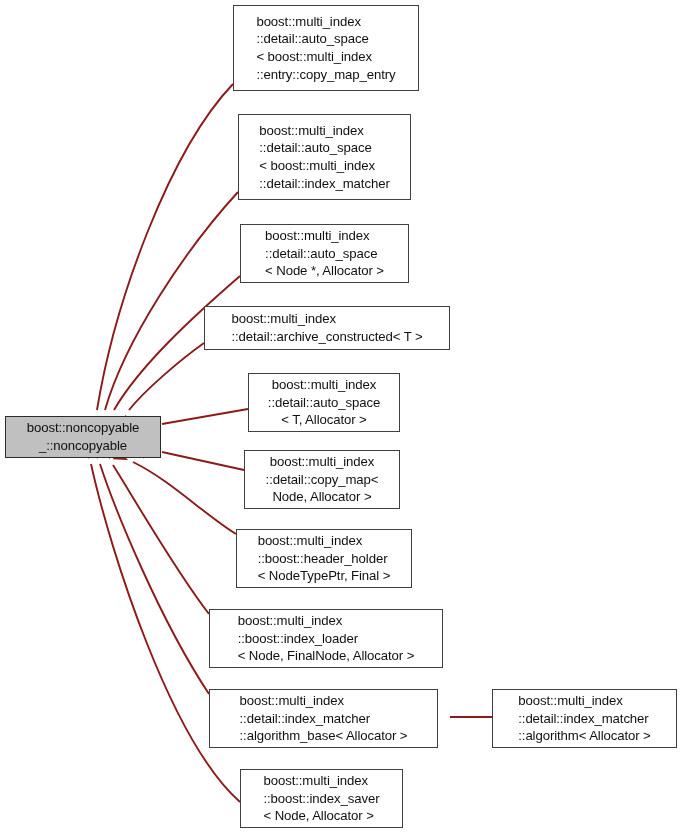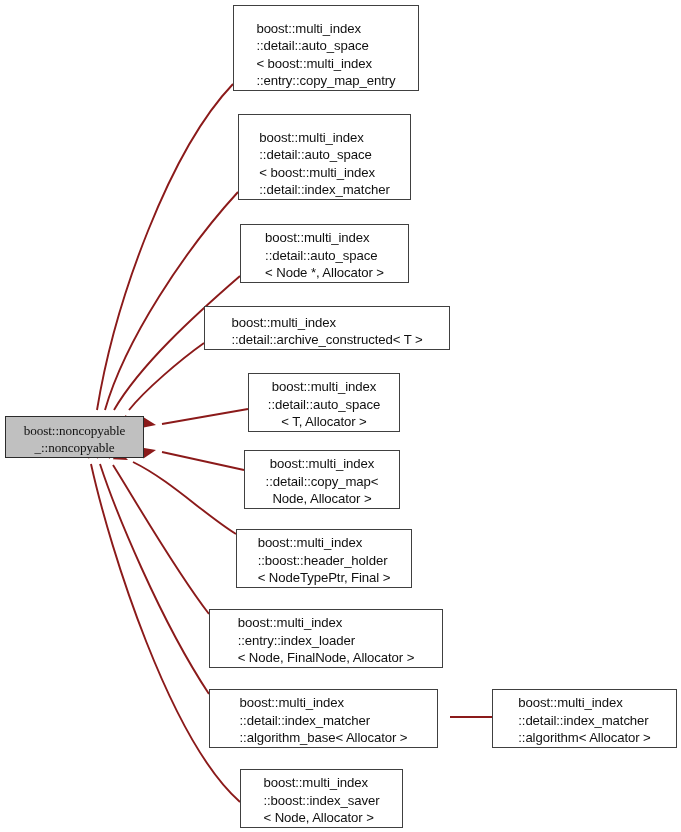--- a/index.html
+++ b/index.html
@@ -28,21 +28,21 @@
     box-sizing: border-box;
     border: 1px solid #404040;
     background: #ffffff;
     color: #101010;
     font-size: 13.2px;
     line-height: 17.6px;
     text-align: center;
     display: flex;
     flex-direction: column;
     align-items: center;
-    justify-content: flex-end;
+    justify-content: center;
     white-space: pre;
     letter-spacing: -0.1px;
     z-index: 2;
   }
   .node.base {
     background: #c0c0c0;
     border-color: #2b2b2b;
   }
   .node .nline {
     display: block;
@@ -72,27 +72,27 @@
       <path d="M 0,0 L 14,-5.6 L 14,5.6 Z" fill="#8b1a1a" transform="translate(110,459) rotate(238)"></path>
       <path d="M 209,694 C 160,620 115,510 100,464" fill="none" stroke="#8b1a1a" stroke-width="1.9"></path>
       <path d="M 0,0 L 14,-5.6 L 14,5.6 Z" fill="#8b1a1a" transform="translate(98,459) rotate(250)"></path>
       <path d="M 240,802 C 170,740 110,550 91,464" fill="none" stroke="#8b1a1a" stroke-width="1.9"></path>
       <path d="M 0,0 L 14,-5.6 L 14,5.6 Z" fill="#8b1a1a" transform="translate(89,459) rotate(258)"></path>
       <path d="M 492,717 L 450,717" fill="none" stroke="#8b1a1a" stroke-width="1.9"></path>
       <path d="M 0,0 L 14,-5.6 L 14,5.6 Z" fill="#8b1a1a" transform="translate(438,717) rotate(180)"></path>
     </svg>
 
   <div id="node-layer">
-      <div class="node base" style="left: 5px; top: 416px; width: 139px; height: 42px; font-family: Liberation Serif, serif;"><div><span class="nline">boost::noncopyable</span><span class="nline">_::noncopyable</span></div></div>
+      <div class="node base" style="left: 5px; top: 416px; width: 156px; height: 42px;"><div><span class="nline">boost::noncopyable</span><span class="nline">_::noncopyable</span></div></div>
       <div class="node" style="left: 233px; top: 5px; width: 186px; height: 86px;"><div style="text-align: left;"><span class="nline">boost::multi_index</span><span class="nline">::detail::auto_space</span><span class="nline">&lt; boost::multi_index</span><span class="nline">::entry::copy_map_entry</span></div></div>
       <div class="node" style="left: 238px; top: 114px; width: 173px; height: 86px;"><div style="text-align: left;"><span class="nline">boost::multi_index</span><span class="nline">::detail::auto_space</span><span class="nline">&lt; boost::multi_index</span><span class="nline">::detail::index_matcher</span></div></div>
       <div class="node" style="left: 240px; top: 224px; width: 169px; height: 59px;"><div style="text-align: left;"><span class="nline">boost::multi_index</span><span class="nline">::detail::auto_space</span><span class="nline">&lt; Node *, Allocator &gt;</span></div></div>
       <div class="node" style="left: 204px; top: 306px; width: 246px; height: 44px;"><div style="text-align: left;"><span class="nline">boost::multi_index</span><span class="nline">::detail::archive_constructed&lt; T &gt;</span></div></div>
       <div class="node" style="left: 248px; top: 373px; width: 152px; height: 59px;"><div><span class="nline">boost::multi_index</span><span class="nline">::detail::auto_space</span><span class="nline">&lt; T, Allocator &gt;</span></div></div>
       <div class="node" style="left: 244px; top: 450px; width: 156px; height: 59px;"><div><span class="nline">boost::multi_index</span><span class="nline">::detail::copy_map&lt;</span><span class="nline">Node, Allocator &gt;</span></div></div>
       <div class="node" style="left: 236px; top: 529px; width: 176px; height: 59px;"><div style="text-align: left;"><span class="nline">boost::multi_index</span><span class="nline">::boost::header_holder</span><span class="nline">&lt; NodeTypePtr, Final &gt;</span></div></div>
-      <div class="node" style="left: 209px; top: 609px; width: 234px; height: 59px;"><div style="text-align: left;"><span class="nline">boost::multi_index</span><span class="nline">::entry::index_loader</span><span class="nline">&lt; Node, FinalNode, Allocator &gt;</span></div></div>
+      <div class="node" style="left: 209px; top: 609px; width: 234px; height: 59px;"><div style="text-align: left;"><span class="nline">boost::multi_index</span><span class="nline">::boost::index_loader</span><span class="nline">&lt; Node, FinalNode, Allocator &gt;</span></div></div>
       <div class="node" style="left: 209px; top: 689px; width: 229px; height: 59px;"><div style="text-align: left;"><span class="nline">boost::multi_index</span><span class="nline">::detail::index_matcher</span><span class="nline">::algorithm_base&lt; Allocator &gt;</span></div></div>
       <div class="node" style="left: 240px; top: 769px; width: 163px; height: 59px;"><div style="text-align: left;"><span class="nline">boost::multi_index</span><span class="nline">::boost::index_saver</span><span class="nline">&lt; Node, Allocator &gt;</span></div></div>
       <div class="node" style="left: 492px; top: 689px; width: 185px; height: 59px;"><div style="text-align: left;"><span class="nline">boost::multi_index</span><span class="nline">::detail::index_matcher</span><span class="nline">::algorithm&lt; Allocator &gt;</span></div></div>
     </div>
 
 </div>
 
 </body></html>

